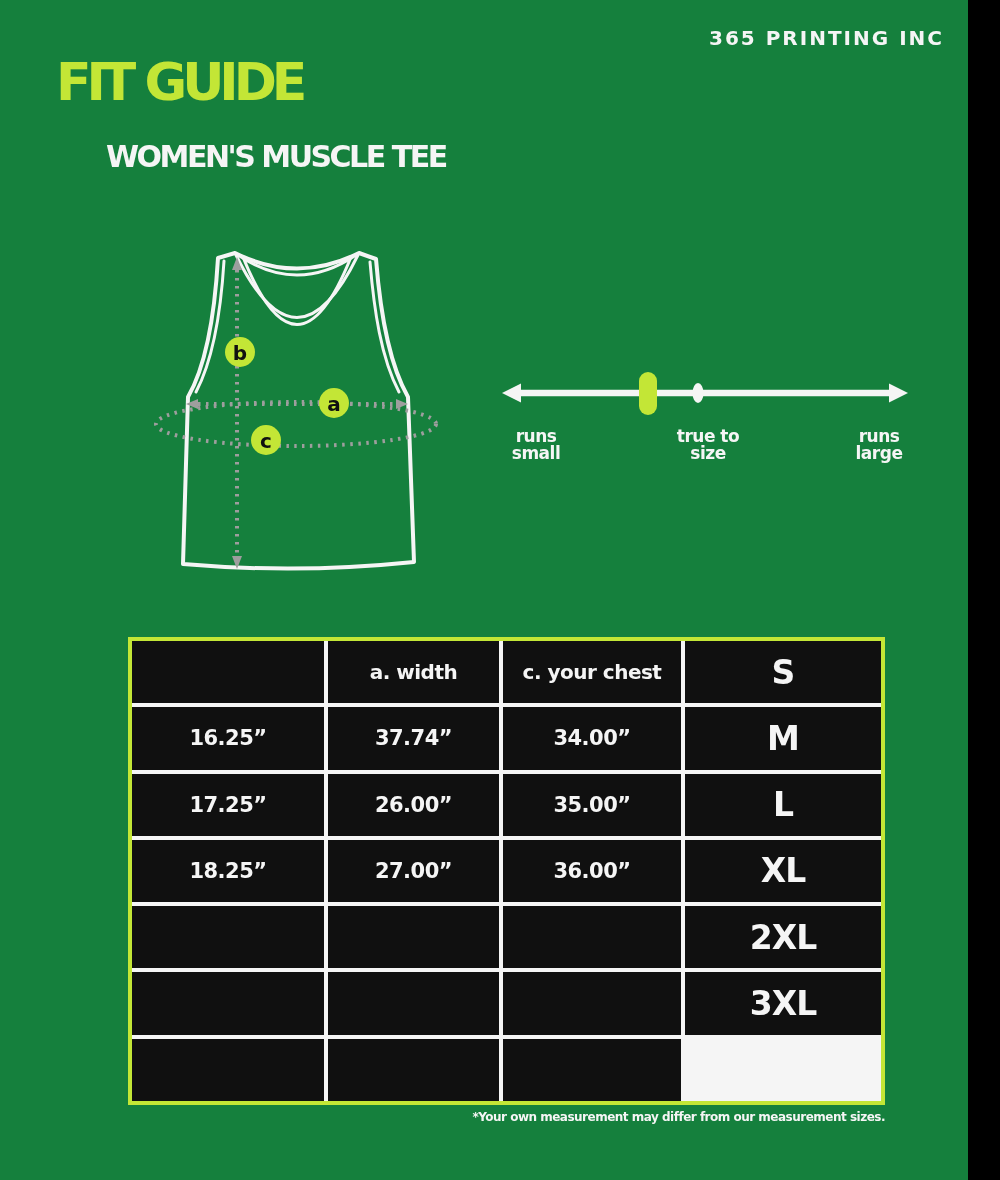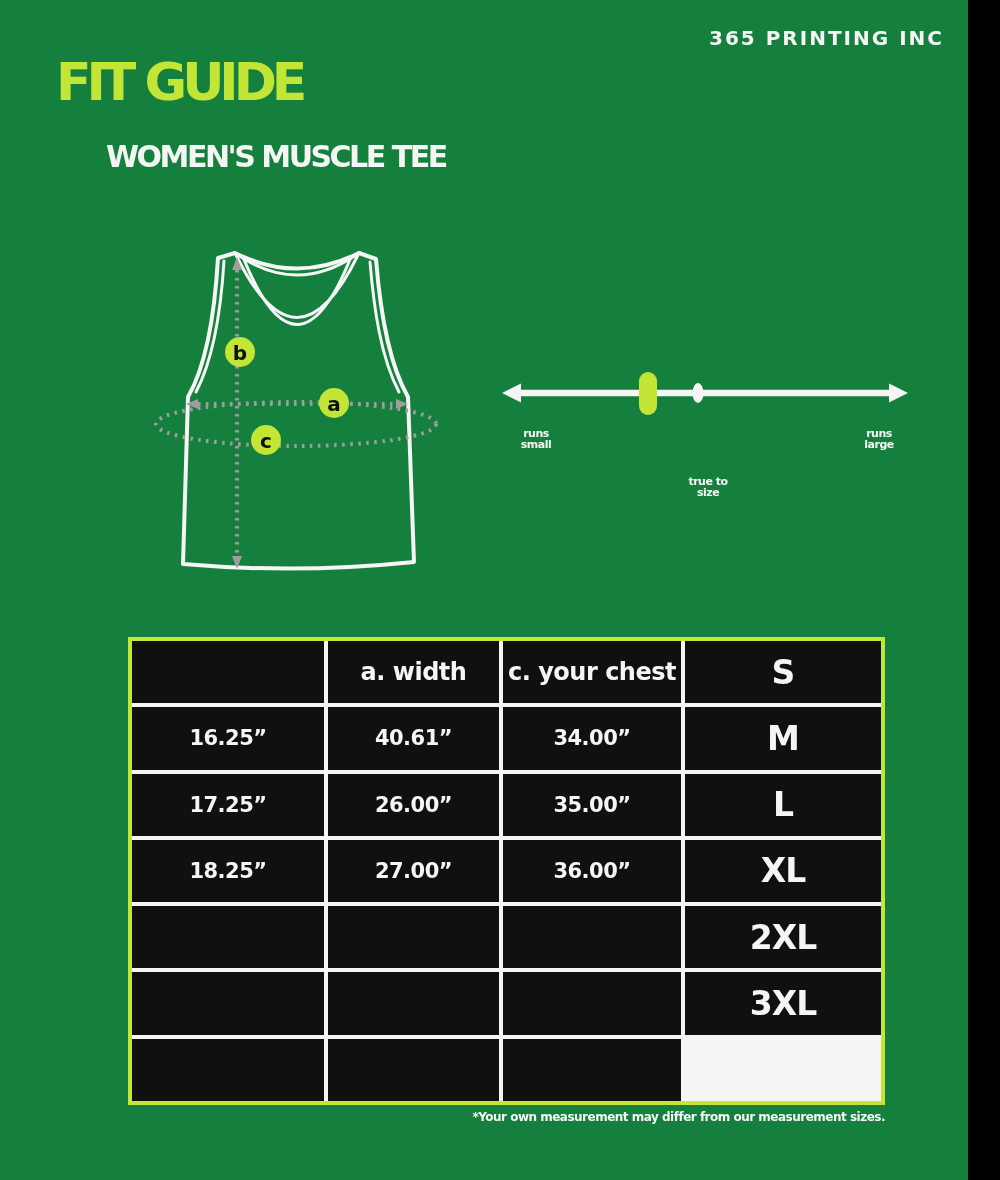--- a/index.html
+++ b/index.html
@@ -21,39 +21,39 @@
   .subtitle{
     position:absolute;left:106px;top:142px;
     font-size:30px;font-weight:bold;letter-spacing:-2.5px;color:#f5f5f5;line-height:1;
   }
   
   .tee-wrap{position:absolute;left:140px;top:240px;width:320px;height:340px;}
   
   .scale-wrap{position:absolute;left:500px;top:365px;width:410px;height:120px;}
   .scale-label{
     position:absolute;top:63px;width:100px;text-align:center;
-    font-size:11px;font-weight:bold;line-height:1.02;color:#f5f5f5;
+    font-size:17px;font-weight:bold;line-height:1.02;color:#f5f5f5;
     white-space:pre-line;letter-spacing:-0.5px;
   }
   .scale-label.left{left:-14px;}
-  .scale-label.center{left:158px;margin-top:48px;}
+  .scale-label.center{left:158px;}
   .scale-label.right{left:329px;}
   
   .size-table{
     position:absolute;left:128px;top:637px;width:757px;height:468px;
     box-sizing:border-box;border:4px solid #c3e636;background:#f5f5f5;
     display:grid;gap:4px;
     grid-template-columns:192fr 171fr 178fr 196fr;
     grid-template-rows:repeat(7,1fr);
   }
   .cell{
     background:#101010;display:flex;align-items:center;justify-content:center;
     font-weight:bold;color:#f5f5f5;
   }
-  .cell.header{font-size:24px;letter-spacing:-0.5px;}
+  .cell.header{font-size:20px;letter-spacing:-0.5px;}
   .cell.size{font-size:33px;letter-spacing:-1px;}
   .cell.value{font-size:21px;letter-spacing:-0.5px;}
   
   .footnote{
     position:absolute;left:128px;top:1110px;width:757px;text-align:right;
     font-size:12px;font-weight:bold;letter-spacing:-0.5px;color:#f5f5f5;
   }
   svg{display:block;}
 </style>
 </head>
@@ -123,21 +123,21 @@
 large</div>
   </div>
 
   <div class="size-table">
     <div class="cell header"></div>
     <div class="cell header">a. width</div>
     <div class="cell header">c. your chest</div>
 
     <div class="cell size">S</div>
     <div class="cell value">16.25”</div>
-    <div class="cell value">40.61”</div>
+    <div class="cell value">37.74”</div>
     <div class="cell value">34.00”</div>
 
     <div class="cell size">M</div>
     <div class="cell value">17.25”</div>
     <div class="cell value">26.00”</div>
     <div class="cell value">35.00”</div>
 
     <div class="cell size">L</div>
     <div class="cell value">18.25”</div>
     <div class="cell value">27.00”</div>

